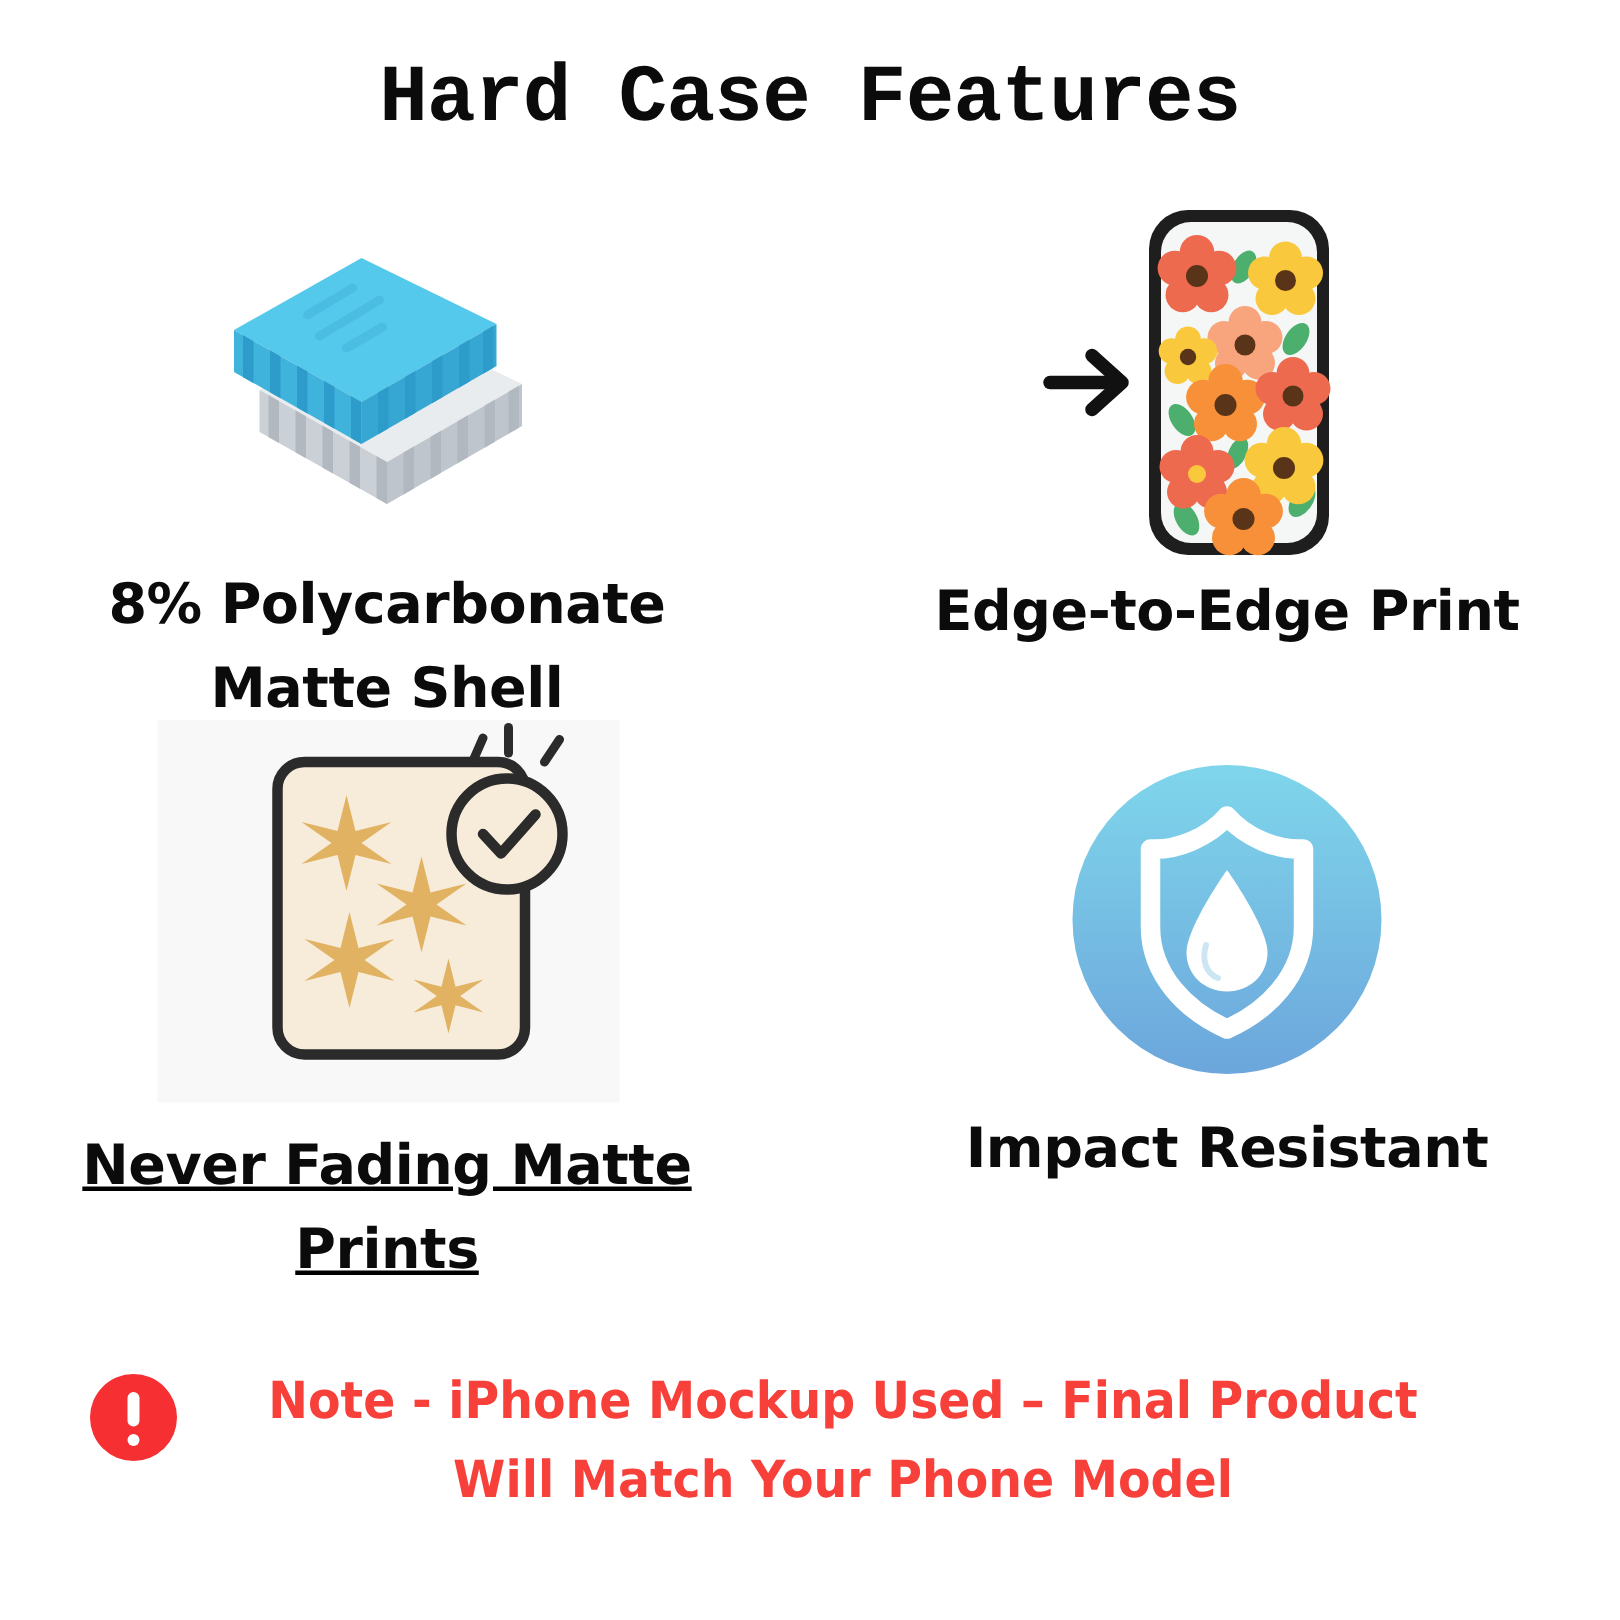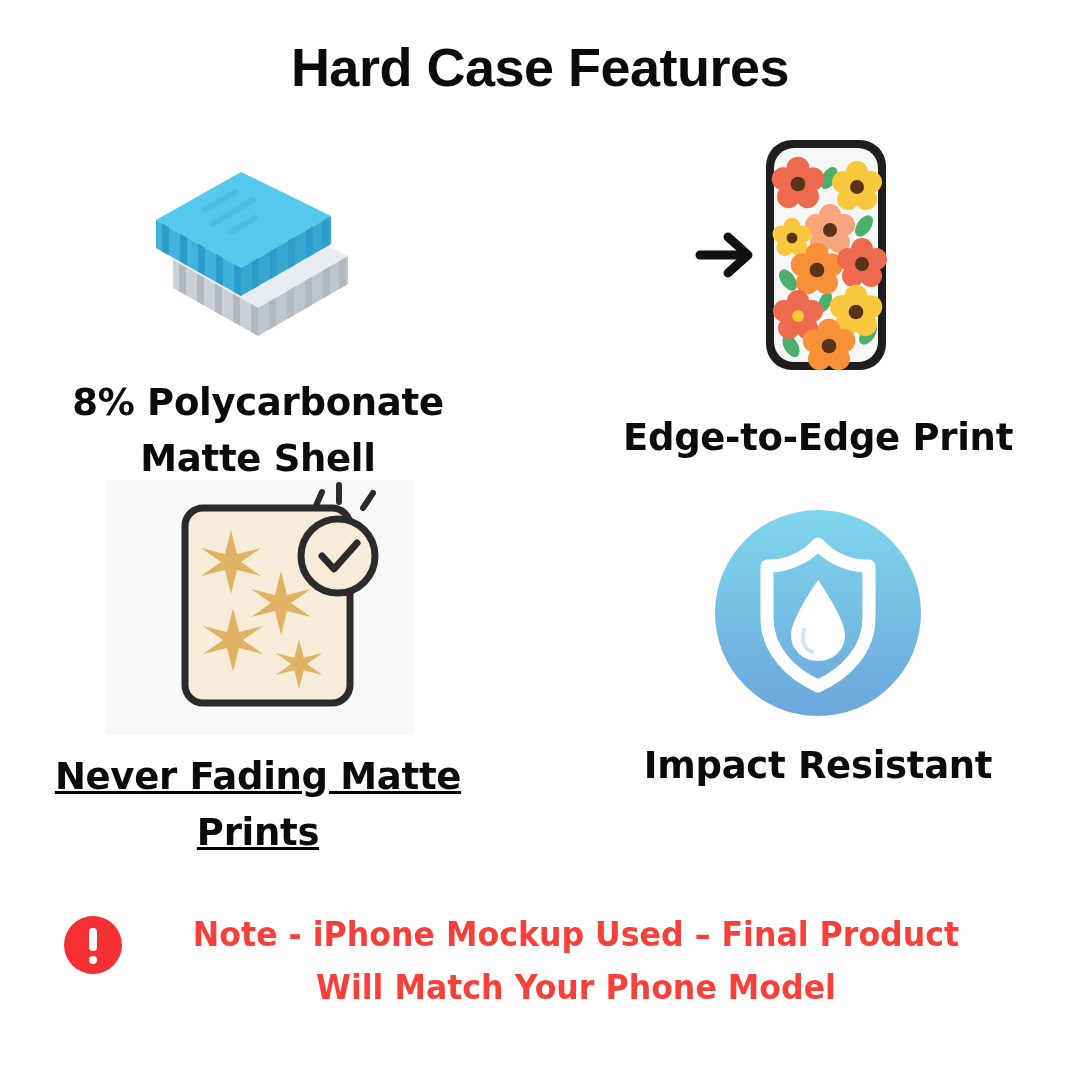--- a/index.html
+++ b/index.html
@@ -20,21 +20,21 @@
     height: 1080px;
   }
 
   
   .page-title {
     position: absolute;
     top: 36px;
     left: 0;
     width: 1080px;
     text-align: center;
-    font-family: Liberation Sans, sans-serif;
+    font-family: Liberation Mono, monospace;
     font-size: 54px;
     font-weight: bold;
     letter-spacing: -0.5px;
     color: #0B0B0B;
   }
 
   
   .faint-panel {
     position: absolute;
     left: 105px;
@@ -64,38 +64,38 @@
 
   #feature-polycarbonate { left: 33px;  top: 170px;  width: 450px; }
   #feature-edge-print    { left: 593px; top: 130px;  width: 450px; }
   #feature-matte-prints  { left: 33px;  top: 480px;  width: 450px; text-decoration: underline; }
   #feature-impact        { left: 593px; top: 508px;  width: 450px; }
 
   #feature-polycarbonate .art { width: 230px; height: 185px; }
   #feature-polycarbonate .caption { margin-top: 20px; }
 
   #feature-edge-print .art { width: 260px; height: 250px; }
-  #feature-edge-print .caption { margin-top: 30px; }
+  #feature-edge-print .caption { }
 
   #feature-matte-prints .art { width: 270px; height: 245px; }
   #feature-matte-prints .caption { margin-top: 24px; }
 
   #feature-impact .art { width: 210px; height: 210px; }
   #feature-impact .caption { margin-top: 20px; }
 
   
   .note-row {
     position: absolute;
     left: 0;
     top: 908px;
     width: 1080px;
     display: flex;
     align-items: flex-start;
-    justify-content: center;
-    gap: 14px;
+    justify-content: flex-start;
+    gap: 4px;
     padding: 0 60px;
     box-sizing: border-box;
   }
   .note-badge {
     flex: 0 0 auto;
     width: 58px;
     height: 58px;
     border-radius: 50%;
     background: #F62F33;
     position: relative;

